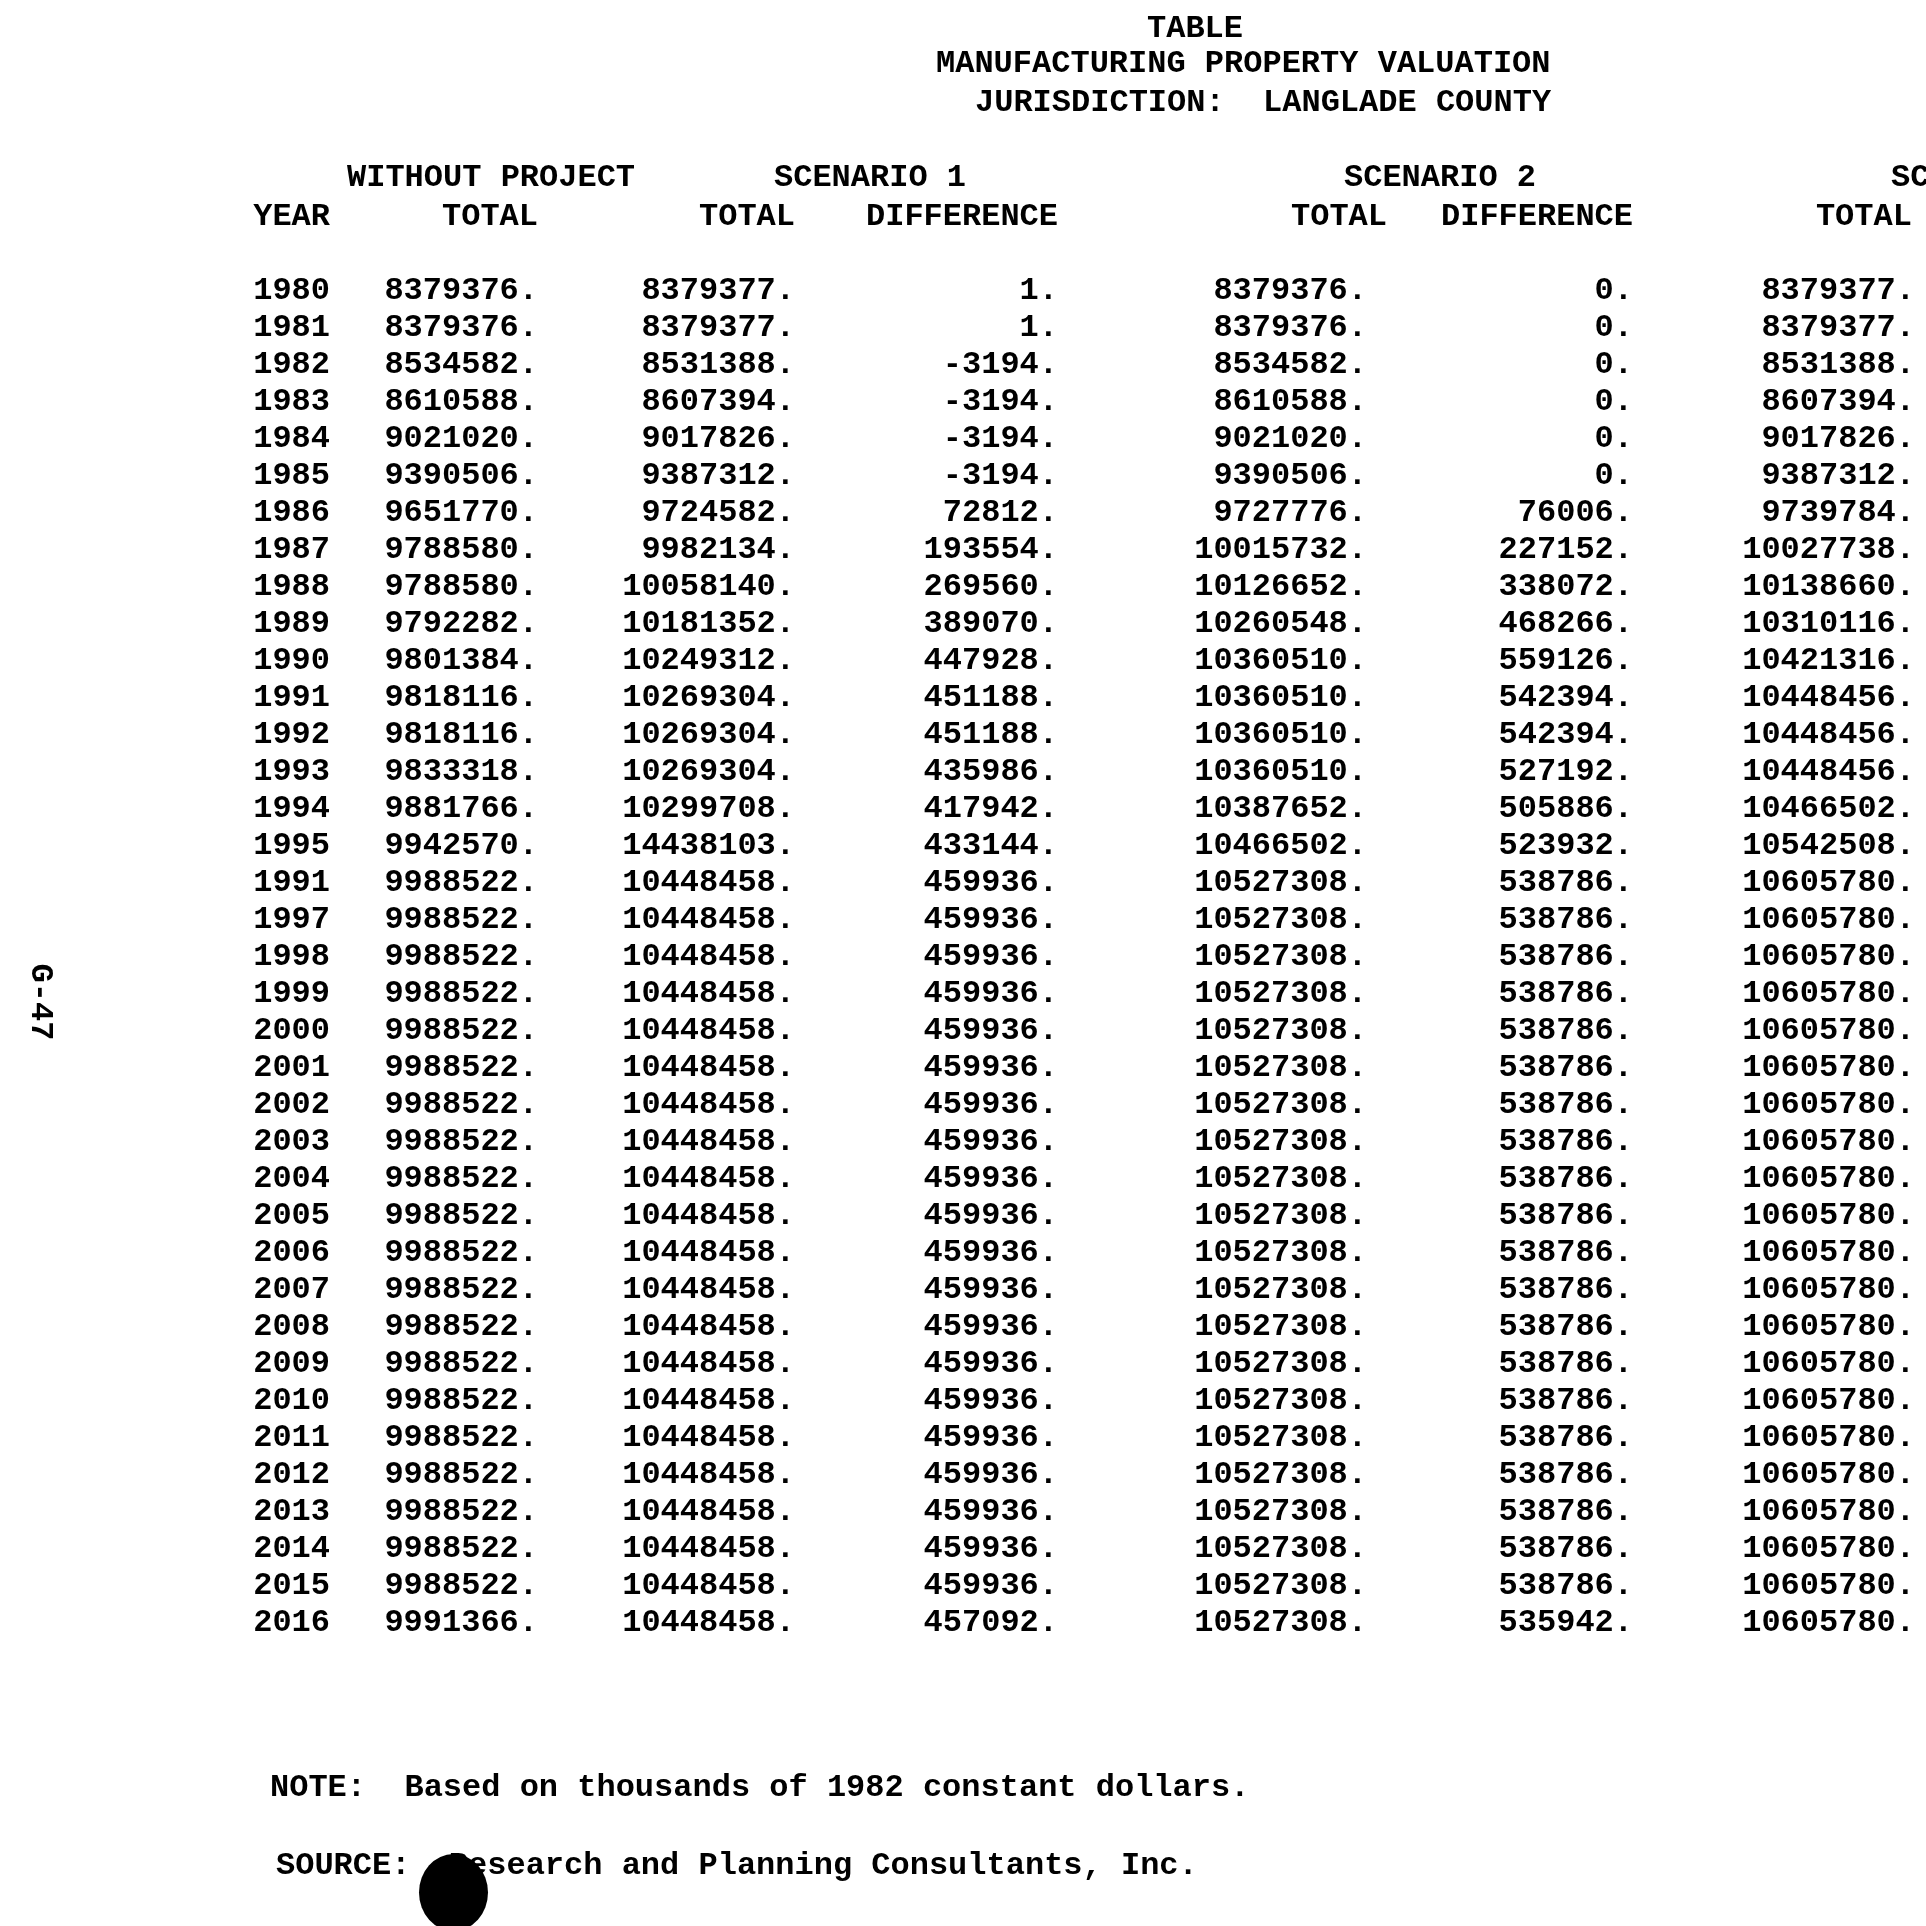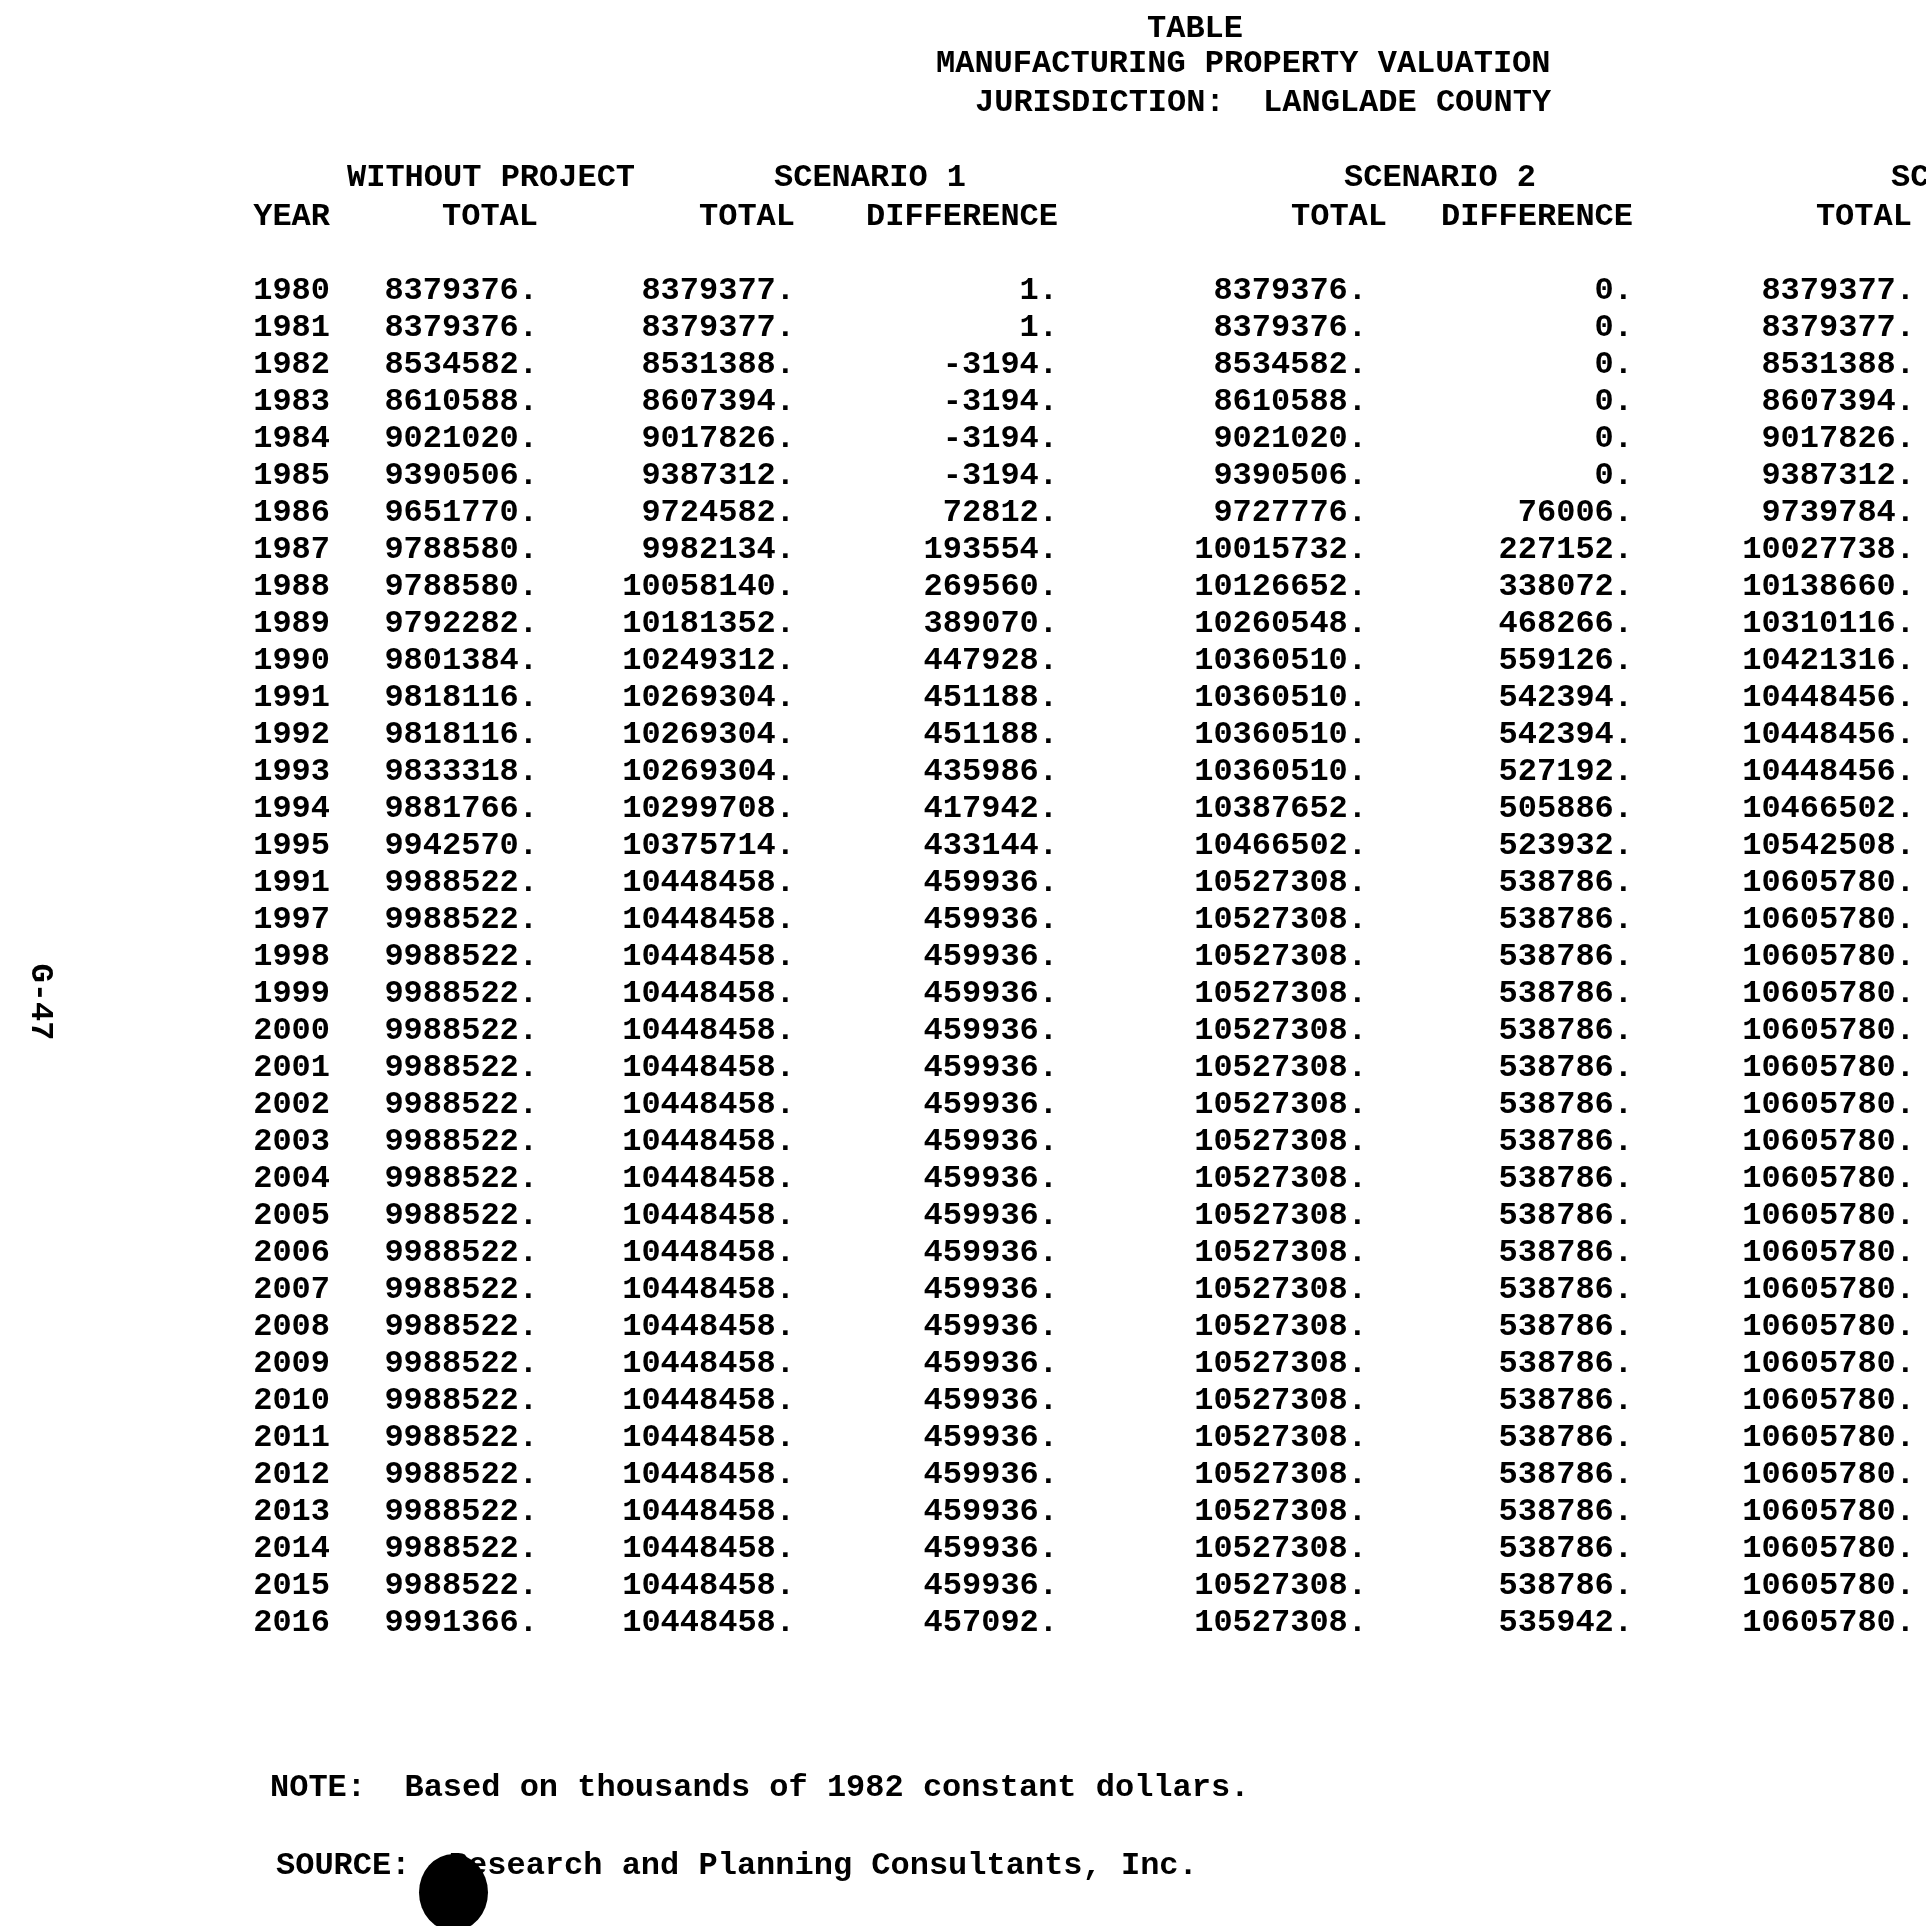--- a/index.html
+++ b/index.html
@@ -248,21 +248,21 @@
           <div class="tcell c2">10299708.</div>
           <div class="tcell c3">417942.</div>
           <div class="tcell c4">10387652.</div>
           <div class="tcell c5">505886.</div>
           <div class="tcell c6">10466502.</div>
           <div class="tcell c7">584736.</div>
         </div>
         <div class="trow">
           <div class="tcell c0">1995</div>
           <div class="tcell c1">9942570.</div>
-          <div class="tcell c2">10375714.</div>
+          <div class="tcell c2">14438103.</div>
           <div class="tcell c3">433144.</div>
           <div class="tcell c4">10466502.</div>
           <div class="tcell c5">523932.</div>
           <div class="tcell c6">10542508.</div>
           <div class="tcell c7">599938.</div>
         </div>
         <div class="trow">
           <div class="tcell c0">1991</div>
           <div class="tcell c1">9988522.</div>
           <div class="tcell c2">10448458.</div>

